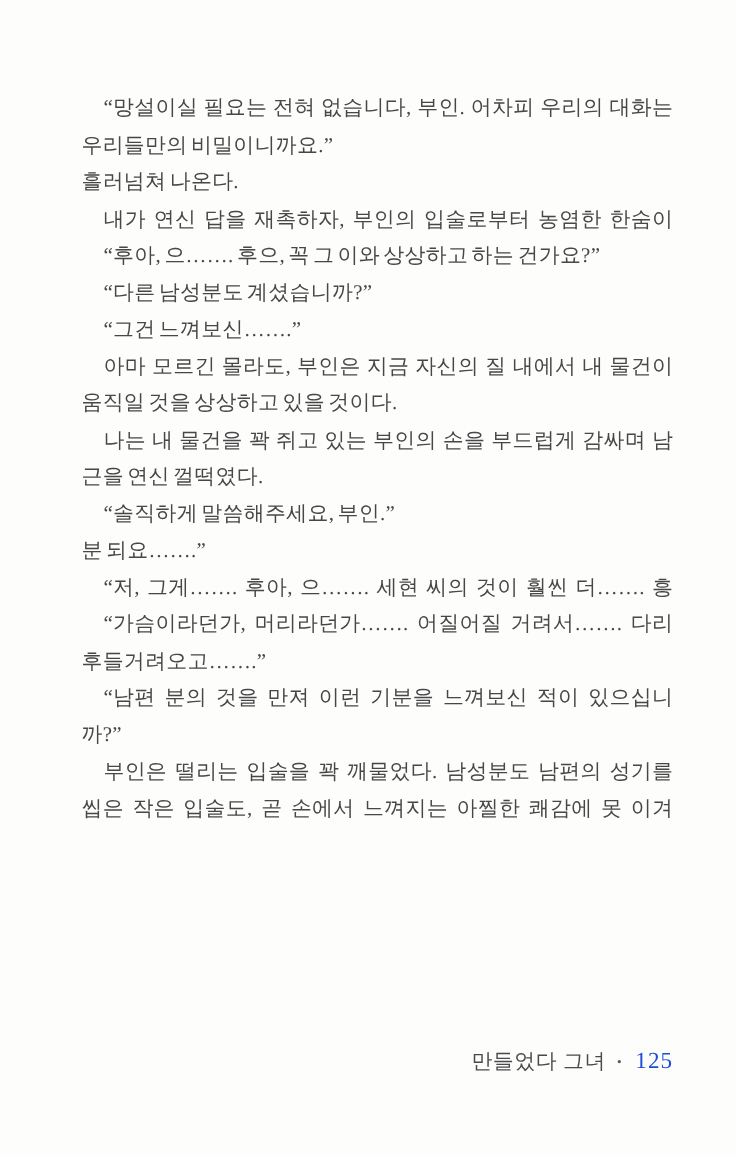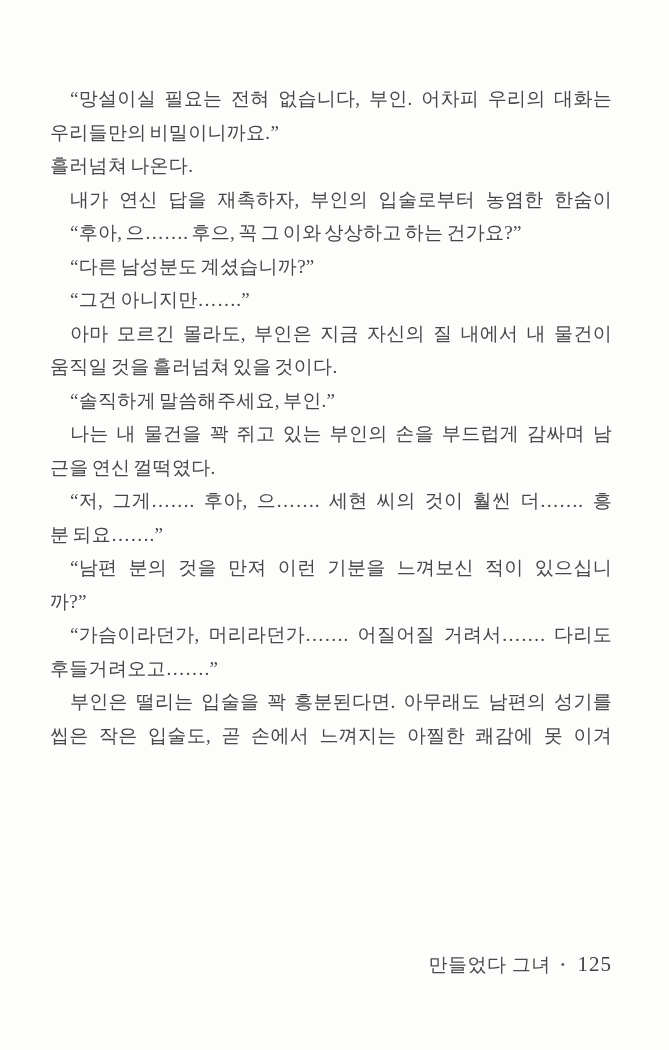--- a/index.html
+++ b/index.html
@@ -15,21 +15,21 @@
     font-family: "Liberation Serif", "DejaVu Serif", serif;
     color: #474747;
   }
   .scan-page {
     position: absolute;
     inset: 0;
     background: #fdfdfc;
   }
   .text-block {
     position: absolute;
-    left: 50px;
+    left: 74px;
     right: 57px;
     top: 82px;
   }
   .para {
     margin: 0;
     padding: 0;
   }
   .line {
     font-size: 19px;
     line-height: 33.5px;
@@ -60,21 +60,21 @@
   .footer .bullet {
     display: inline-block;
     font-size: 12px;
     vertical-align: 2px;
     margin: 0 12px 0 10px;
     color: #555;
   }
   .footer .pagenum {
     font-size: 21px;
     letter-spacing: 1px;
-    color: #404040;
+    color: #1d4ed8;
   }
 </style>
 </head>
 <body>
 
 <div class="scan-page">
 
   <main class="text-block">
       <div class="para">
         <div class="line first">“망설이실 필요는 전혀 없습니다, 부인. 어차피 우리의 대화는</div>
@@ -84,47 +84,47 @@
         <div class="line no-stretch">흘러넘쳐 나온다.</div>
         <div class="line first">내가 연신 답을 재촉하자, 부인의 입술로부터 농염한 한숨이</div>
       </div>
       <div class="para">
         <div class="line first no-stretch">“후아, 으……. 후으, 꼭 그 이와 상상하고 하는 건가요?”</div>
       </div>
       <div class="para">
         <div class="line first no-stretch">“다른 남성분도 계셨습니까?”</div>
       </div>
       <div class="para">
-        <div class="line first no-stretch">“그건 아니지만…….”</div>
+        <div class="line first no-stretch">“그건 느껴보신…….”</div>
       </div>
       <div class="para">
         <div class="line first">아마 모르긴 몰라도, 부인은 지금 자신의 질 내에서 내 물건이</div>
-        <div class="line no-stretch">움직일 것을 흘러넘쳐 있을 것이다.</div>
-      </div>
-      <div class="para">
-        <div class="line first no-stretch">“솔직하게 말씀해주세요, 부인.”</div>
+        <div class="line no-stretch">움직일 것을 상상하고 있을 것이다.</div>
       </div>
       <div class="para">
         <div class="line first">나는 내 물건을 꽉 쥐고 있는 부인의 손을 부드럽게 감싸며 남</div>
         <div class="line no-stretch">근을 연신 껄떡였다.</div>
       </div>
       <div class="para">
+        <div class="line first no-stretch">“솔직하게 말씀해주세요, 부인.”</div>
+      </div>
+      <div class="para">
+        <div class="line no-stretch">분 되요…….”</div>
         <div class="line first">“저, 그게……. 후아, 으……. 세현 씨의 것이 훨씬 더……. 흥</div>
-        <div class="line no-stretch">분 되요…….”</div>
+      </div>
+      <div class="para">
+        <div class="line first">“가슴이라던가, 머리라던가……. 어질어질 거려서……. 다리도</div>
+        <div class="line no-stretch">후들거려오고…….”</div>
       </div>
       <div class="para">
         <div class="line first">“남편 분의 것을 만져 이런 기분을 느껴보신 적이 있으십니</div>
         <div class="line no-stretch">까?”</div>
       </div>
       <div class="para">
-        <div class="line first">“가슴이라던가, 머리라던가……. 어질어질 거려서……. 다리도</div>
-        <div class="line no-stretch">후들거려오고…….”</div>
-      </div>
-      <div class="para">
-        <div class="line first">부인은 떨리는 입술을 꽉 흥분된다면. 아무래도 남편의 성기를</div>
+        <div class="line first">부인은 떨리는 입술을 꽉 깨물었다. 남성분도 남편의 성기를</div>
         <div class="line">씹은 작은 입술도, 곧 손에서 느껴지는 아찔한 쾌감에 못 이겨</div>
       </div>
     </main>
 
   <div class="footer">
     <span>만들었다 그녀</span><span class="bullet">•</span><span class="pagenum">125</span>
   </div>
 
 </div>
 

